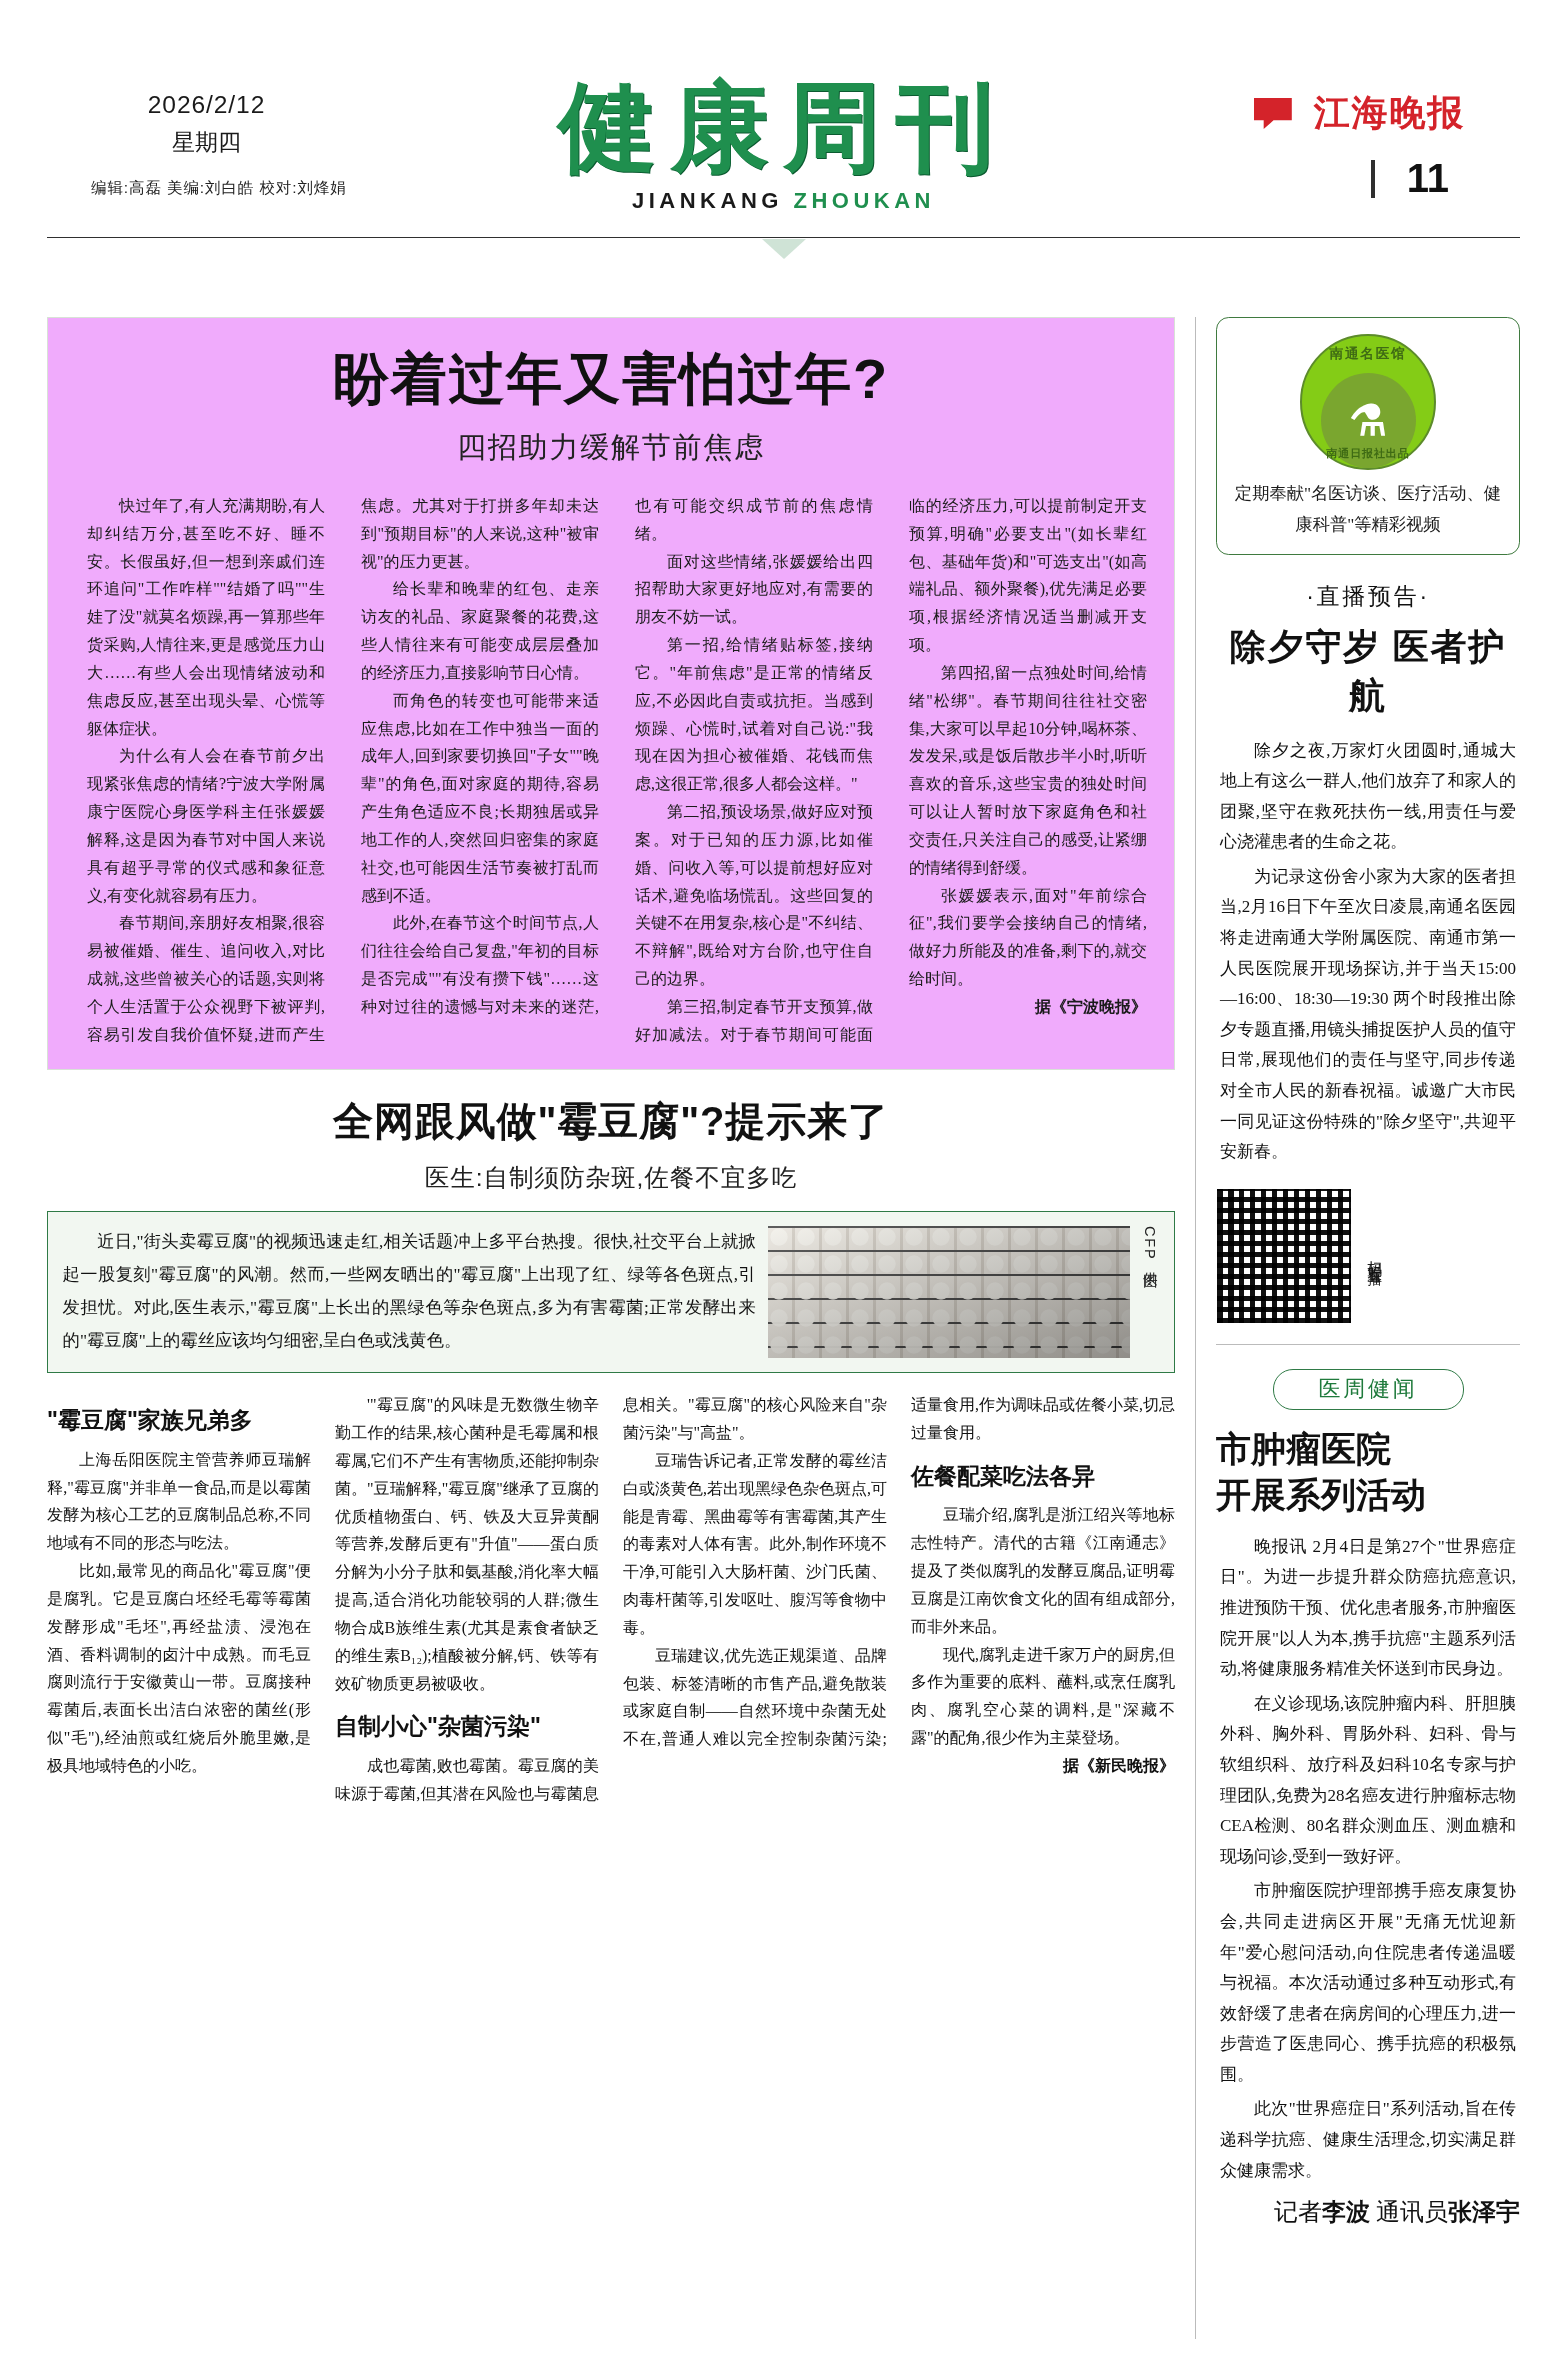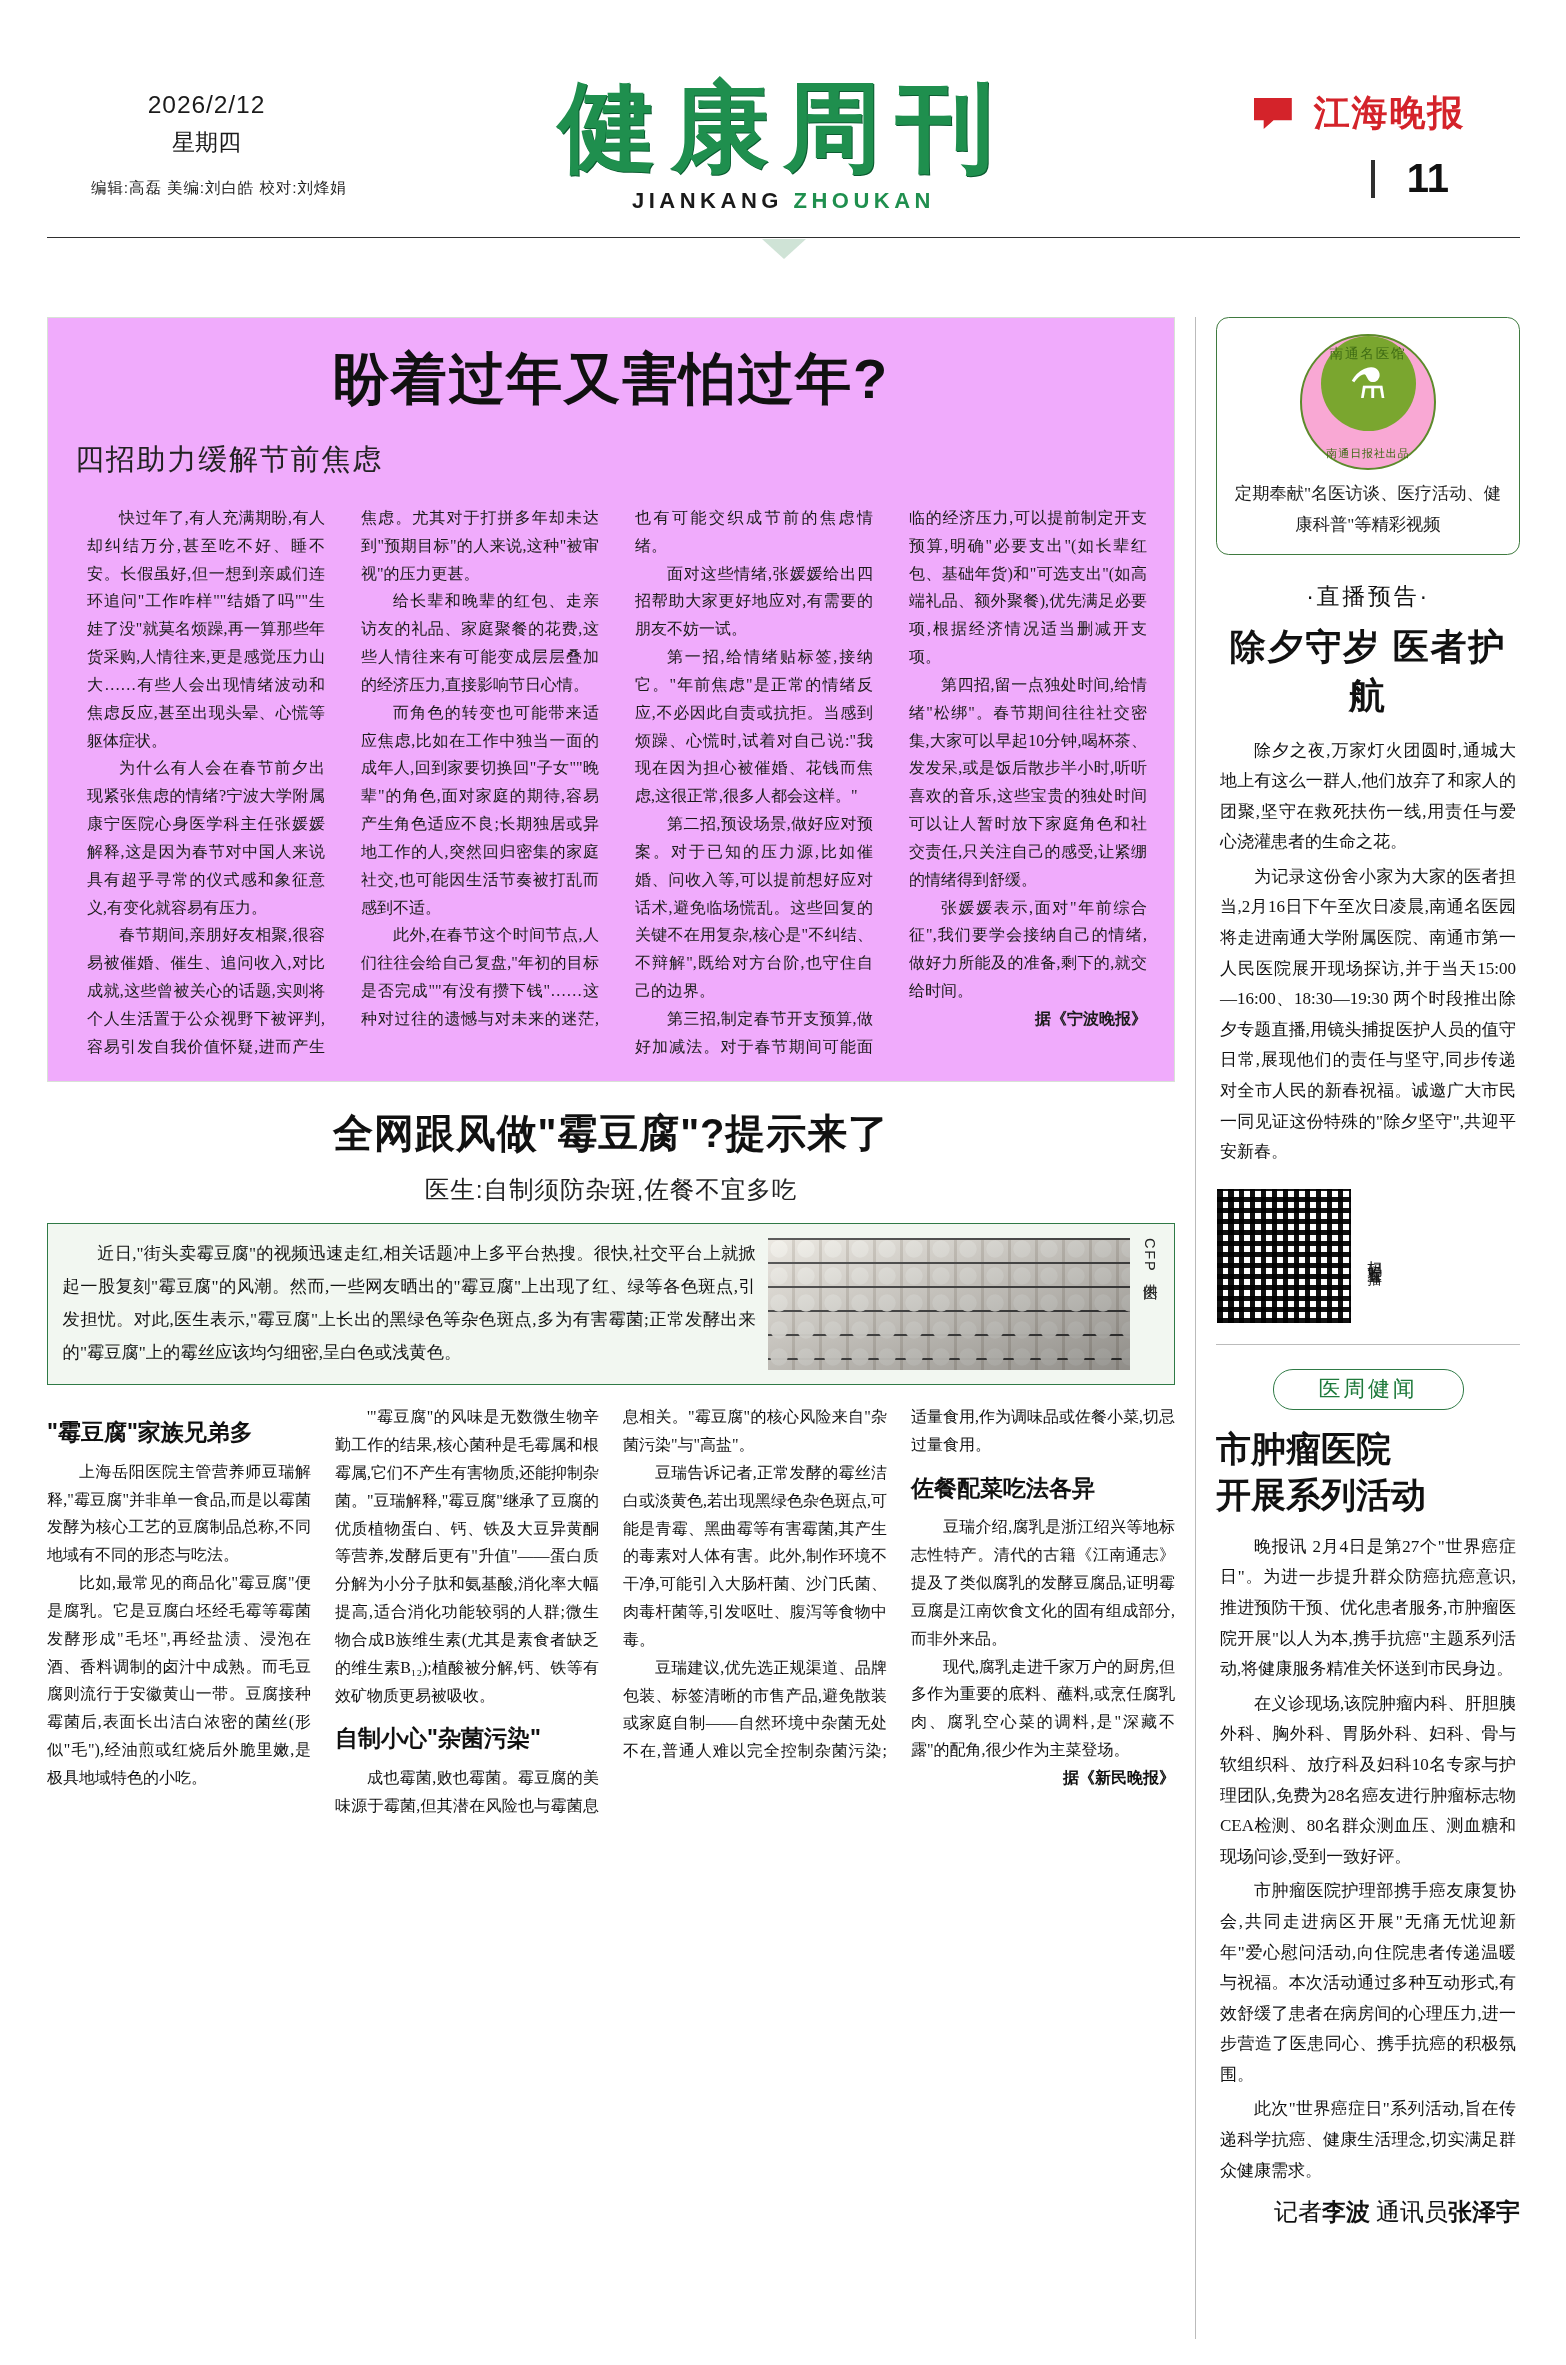--- a/index.html
+++ b/index.html
@@ -95,21 +95,21 @@
     border: 0.9px solid #d8e2d6;
     padding: 24px 27px 20px 27px;
   }
   .a1-title {
     text-align: center;
     font-size: 56px; font-weight: 700; letter-spacing: 1.8px;
     font-family: "Liberation Sans", sans-serif;
     color: #111;
   }
   .a1-sub {
-    text-align: left; margin-top: 22px;
+    text-align: center; margin-top: 10px;
     font-size: 29px; letter-spacing: 1.8px;
     font-family: "Liberation Sans", sans-serif;
     color: #222;
   }
   .a1-cols {
     margin-top: 24px;
     column-count: 4; column-gap: 24px; column-rule: none;
     font-size: 16px; line-height: 1.74; text-align: justify;
     color: #1b1b1b;
   }
@@ -182,24 +182,24 @@
   
   .badge-box {
     border: 0.9px solid #3f7a3f;
     border-radius: 12.7px;
     padding: 12.7px 14.6px 14.6px 14.6px;
     text-align: center;
   }
   .seal {
     width: 136px; height: 136px; margin: 3.6px auto 9px auto;
     border-radius: 50%;
-    background: #f9a8d4;
+    background: #84cc16;
     border: 2.7px solid #5c8b2b;
     position: relative;
-    display:flex;align-items:flex-start;justify-content:center;
+    display:flex;align-items:flex-end;justify-content:center;font-weight:bold;
   }
   .seal .inner {
     width: 95px; height: 95px; border-radius: 50%;
     background: #7aa62f; color: #fff;
     display:flex;align-items:center;justify-content:center;
     font-size: 42px; font-family:"Liberation Sans",sans-serif;
   }
   .seal .top-arc {
     position:absolute; top:9px; left:0; right:0; text-align:center;
     font-size: 13.6px; color:#3f6b14; letter-spacing: 1.8px;

